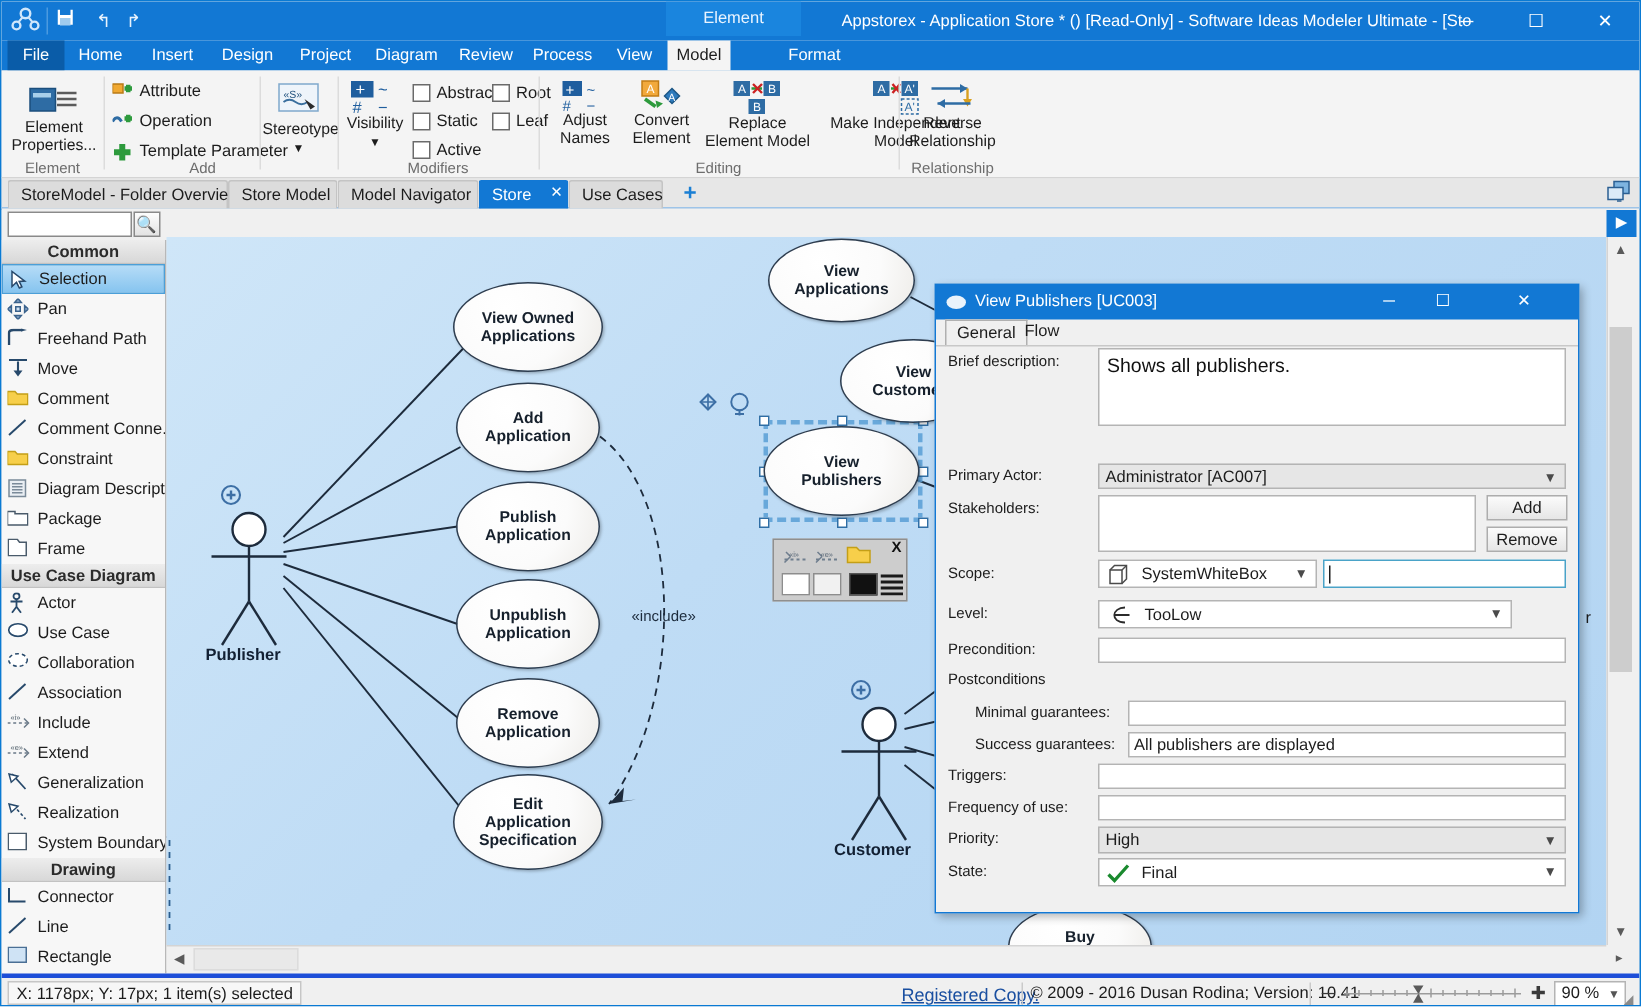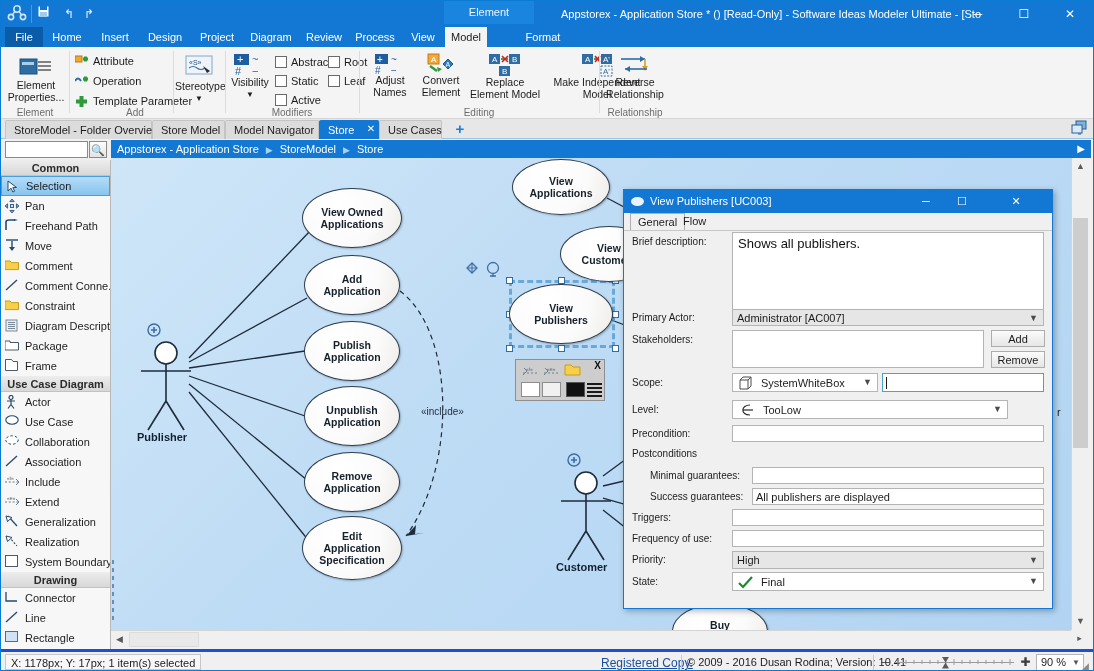--- a/index.html
+++ b/index.html
@@ -569,21 +569,20 @@
       <rect x="1" y="5" width="10" height="8" fill="#dbeaf7" stroke="#2b5f92"></rect>
       <path d="M7 14 l3 0" stroke="#2b5f92"></path>
     </svg>
   </div>
 
   <div class="searchrow">
     <input class="searchbox" type="text" style="outline: none; font-size: 11px; padding-left: 3px;">
     <div class="searchbtn">🔍</div>
   </div>
 
-  <div class="breadcrumb" id="breadcrumb"><span>Appstorex - Application Store</span><span class="crumb-sep">▶</span><span>StoreModel</span><span class="crumb-sep">▶</span><span>Store</span></div>
   <div class="breadcrumb-play">▶</div>
 
   <div class="toolbox" id="toolbox">
       <div class="tb-header">Common</div>
       <div class="tb-item selected"><span class="tb-ico">
           <svg width="13" height="13" viewBox="0 0 13 13">
             <path d="M2 1 L2 11 L5 8.2 L6.9 12 L8.6 11.2 L6.8 7.6 L10.5 7.4 Z" fill="#ffffff" stroke="#27496b" stroke-width="1"></path>
           </svg>
         </span><span>Selection</span></div>
       <div class="tb-item"><span class="tb-ico">
@@ -859,21 +858,21 @@
     </div>
     <div class="dlg-tabs">
       <div class="dlg-tab active" style="left:6px">General</div>
       <div class="dlg-tab" style="left:52px">Flow</div>
     </div>
     <div class="dlg-tabline"></div>
 
     <div class="dlg-body">
 
       <div class="f-label" style="left:8px;top:5px">Brief description:</div>
-      <div class="f-area" style="left:108px;top:1px;width:312px;height:78px">Shows all publishers.</div>
+      <div class="f-area" style="left:108px;top:1px;width:312px;height:52px">Shows all publishers.</div>
 
       <div class="f-label" style="left:8px;top:81px">Primary Actor:</div>
       <div class="f-combo" style="left:108px;top:78px;width:312px;height:17px">
         <span>Administrator [AC007]</span>
         <span class="chev">▼</span>
       </div>
 
       <div class="f-label" style="left:8px;top:103px">Stakeholders:</div>
       <div class="f-input" style="left:108px;top:99px;width:252px;height:38px"></div>
       <div class="f-btn" style="left:367px;top:99px;width:54px;height:17px;line-height:16px">Add</div>

